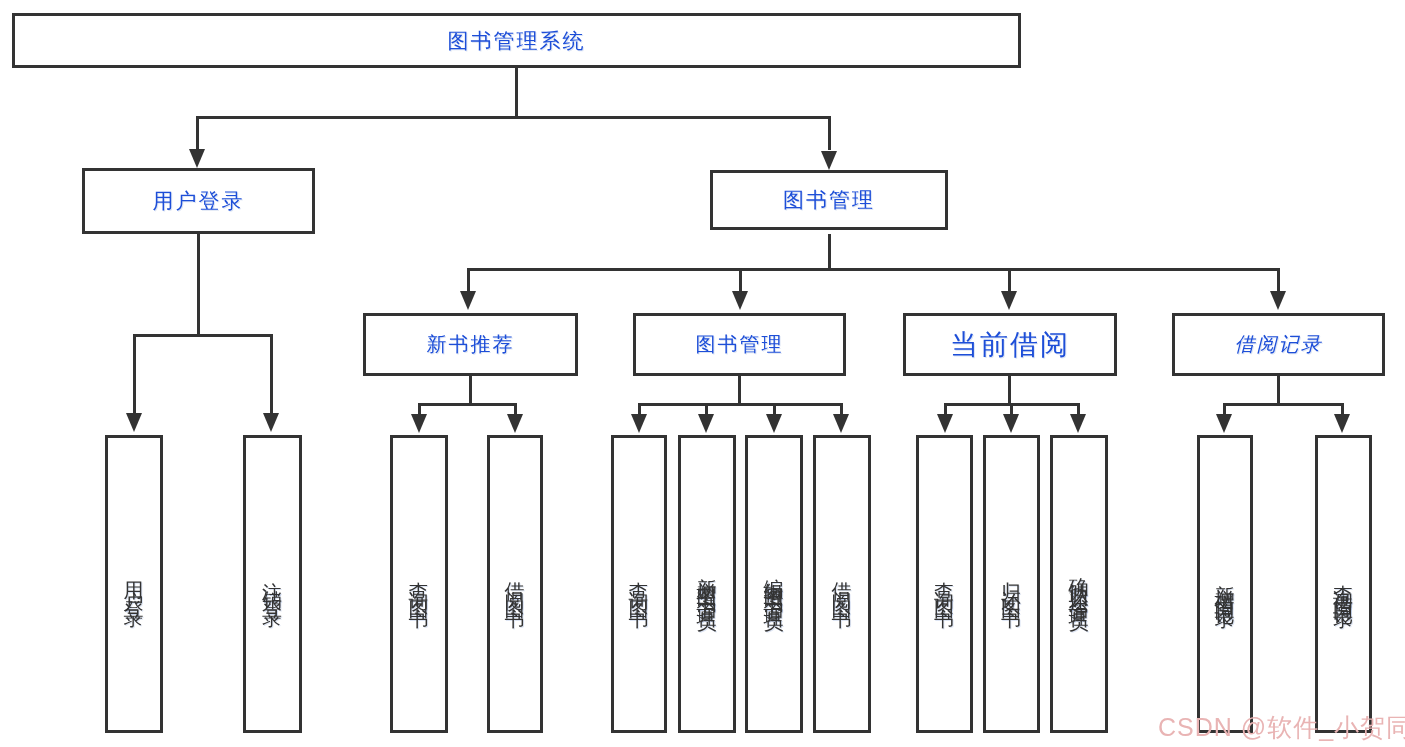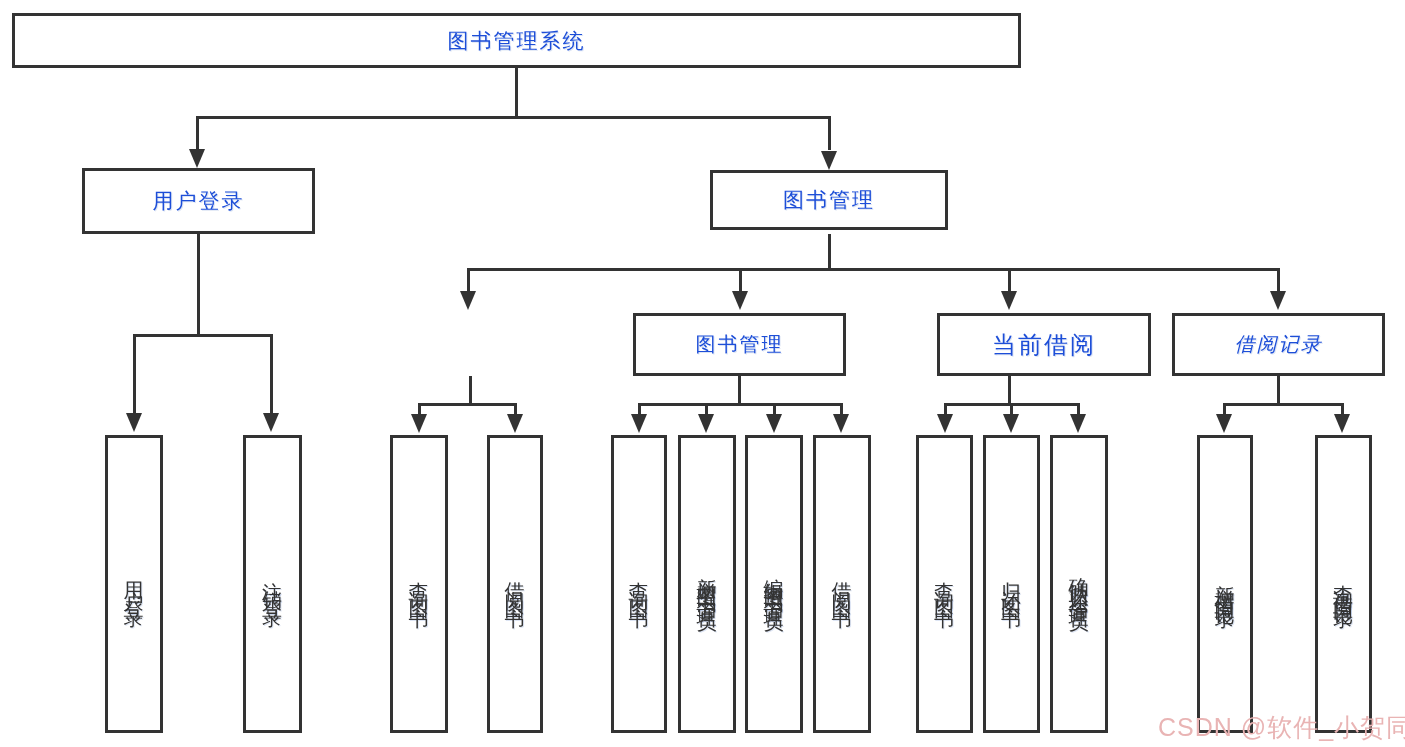--- a/index.html
+++ b/index.html
@@ -104,24 +104,27 @@
   <div class="hl" style="left:467px; top:268px; width:813px;"></div>
   <div class="vl" style="left:467px; top:268px; height:24px;"></div>
   <div class="ar" style="left:460px; top:291px;"></div>
   <div class="vl" style="left:739px; top:268px; height:24px;"></div>
   <div class="ar" style="left:732px; top:291px;"></div>
   <div class="vl" style="left:1008px; top:268px; height:24px;"></div>
   <div class="ar" style="left:1001px; top:291px;"></div>
   <div class="vl" style="left:1277px; top:268px; height:24px;"></div>
   <div class="ar" style="left:1270px; top:291px;"></div>
 
+  <div class="box" style="left:363px; top:313px; width:215px; height:63px; font-size:20px;">
+    <span>新书推荐</span>
+  </div>
   <div class="box" style="left:633px; top:313px; width:213px; height:63px; font-size:20px;">
     <span>图书管理</span>
   </div>
-  <div class="box" style="left:937px; top:313px; width:214px; height:63px; font-size:24px;">
+  <div class="box" style="left:903px; top:313px; width:214px; height:63px; font-size:28px;">
     <span>当前借阅</span>
   </div>
   <div class="box" style="left:1172px; top:313px; width:213px; height:63px; font-size:20px;font-style:italic;">
     <span>借阅记录</span>
   </div>
 
   <div class="vl" style="left:469px; top:376px; height:30px;"></div>
   <div class="hl" style="left:418px; top:403px; width:99px;"></div>
   <div class="vl" style="left:418px; top:403px; height:12px;"></div>
   <div class="ar" style="left:411px; top:414px;"></div>

